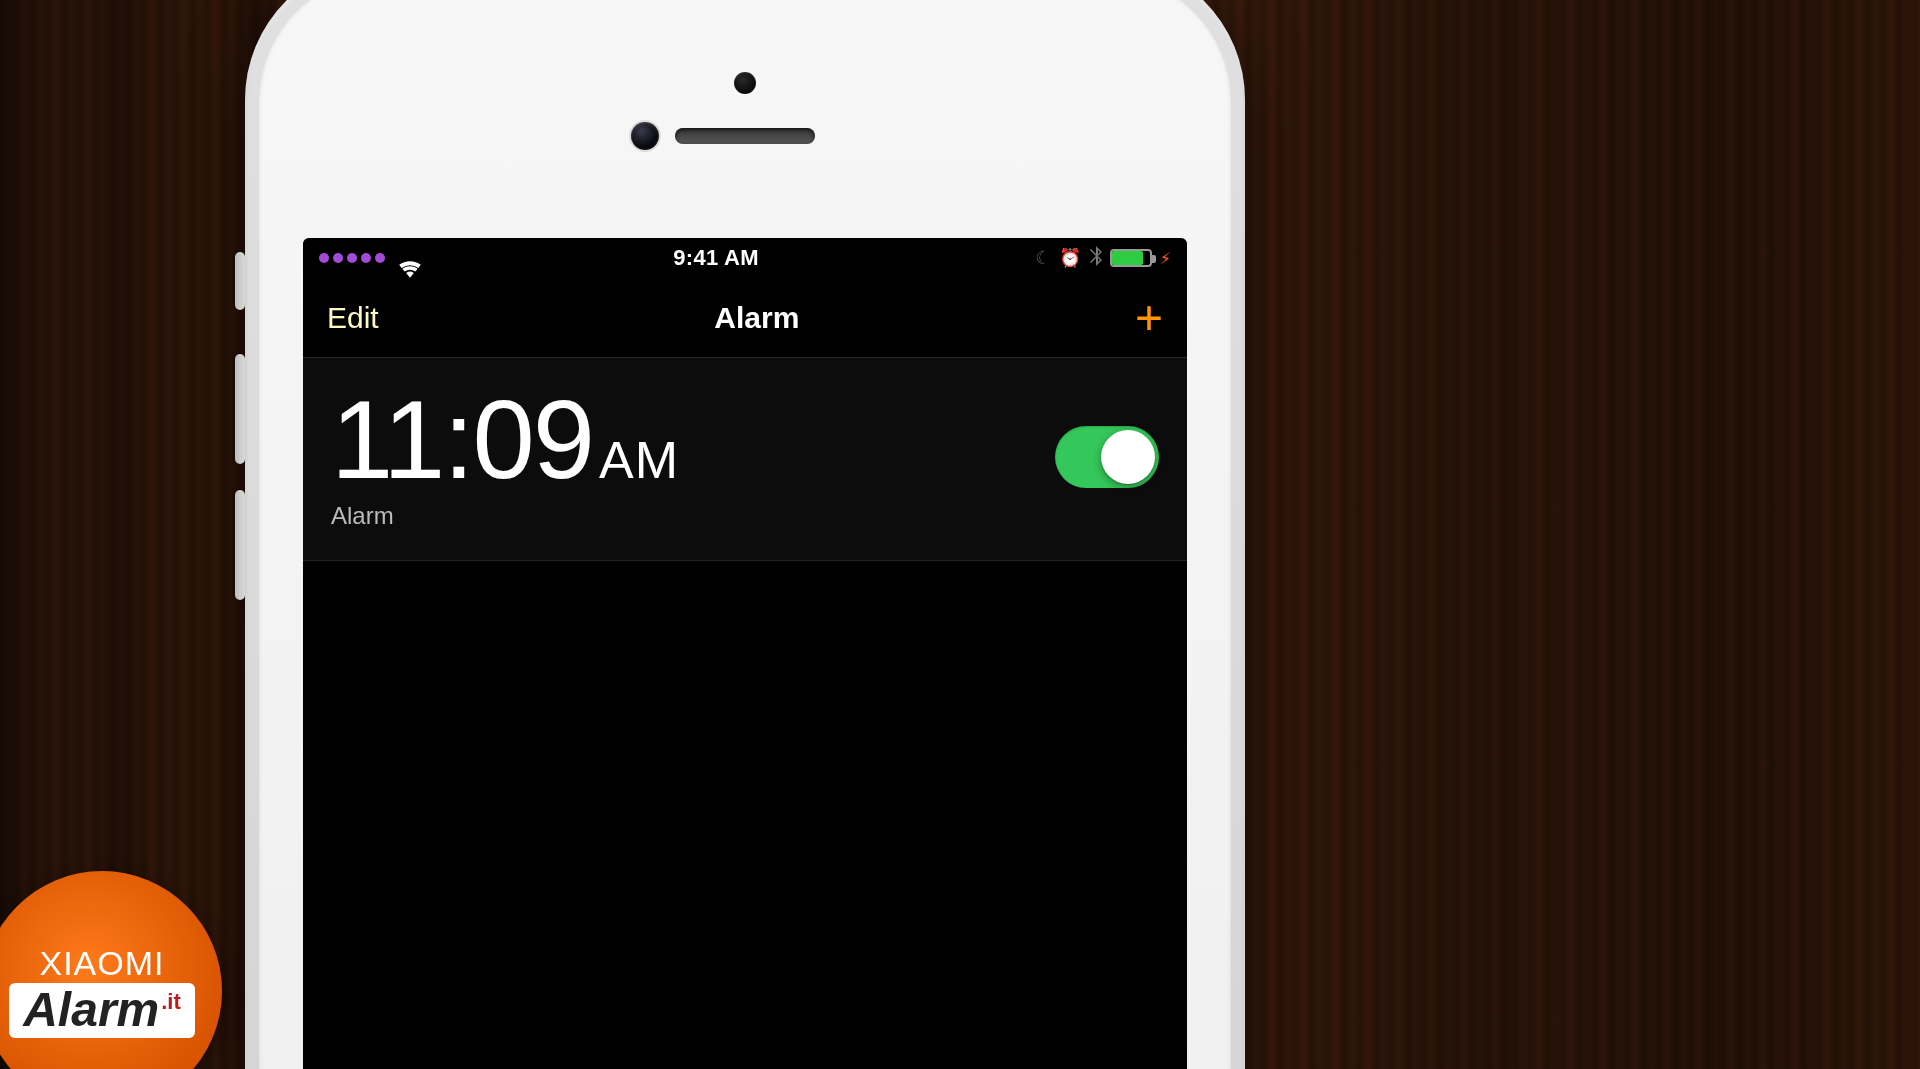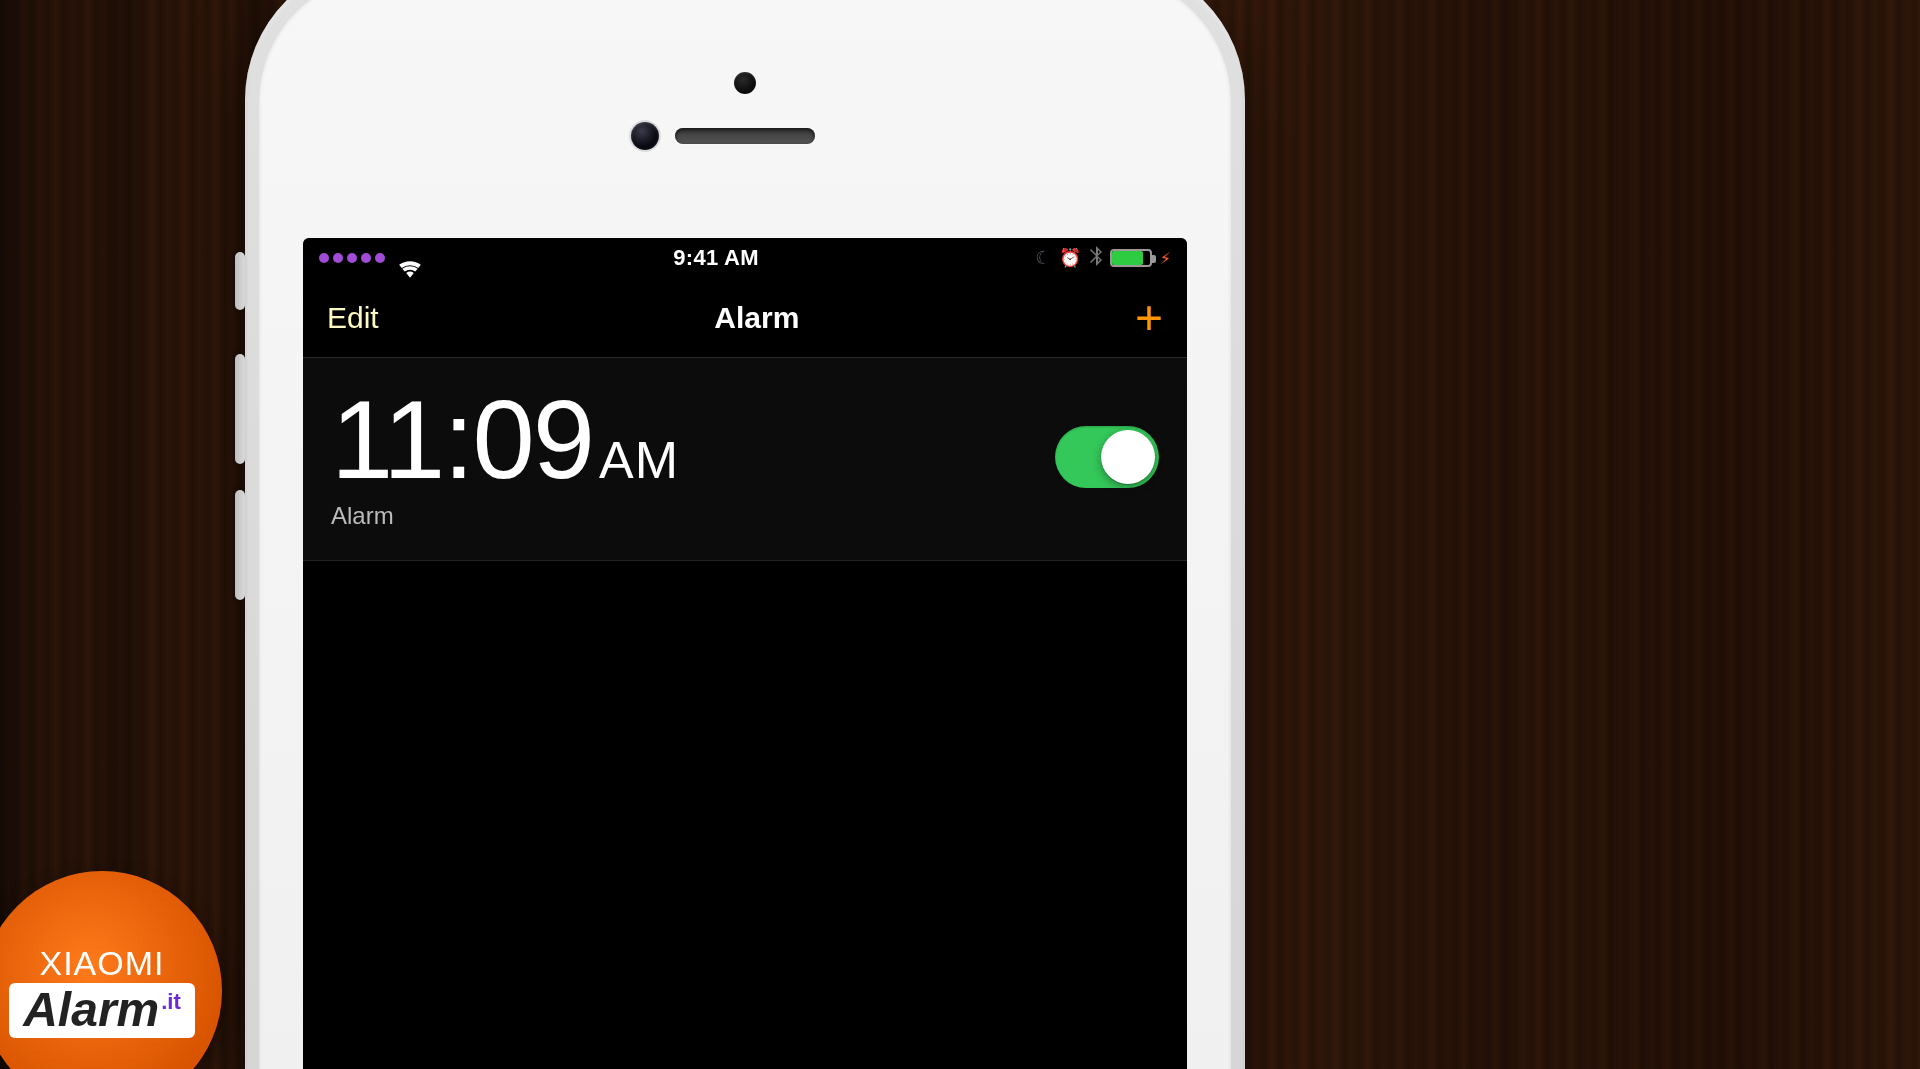--- a/index.html
+++ b/index.html
@@ -182,21 +182,21 @@
       height: 240px;
       background: radial-gradient(circle at 45% 40%, #ff7a1a, #d85400 70%);
       border-radius: 50%;
       display:flex; flex-direction:column; align-items:center; justify-content:center;
       color:#fff;
       box-shadow: 0 8px 20px rgba(0,0,0,0.45);
       transform: translate(12px, 12px);
     }
     .wm .l1 { font-size: 34px; font-weight: 400; letter-spacing: 1px; }
     .wm .l2 { font-size: 48px; font-weight: 700; font-style: italic; background:#fff; color:#222; padding:2px 14px; border-radius:6px; line-height:1.05; }
-    .wm .l2 .it { font-size:22px; font-style:normal; color:#6d28d9; vertical-align: super; margin-left:2px;}
+    .wm .l2 .it { font-size:22px; font-style:normal; color:#b91c1c; vertical-align: super; margin-left:2px;}
     .right-crop {
       position:absolute; right:0; top:0; bottom:0; width:405px;
       background:
         repeating-linear-gradient(90deg,#3a2818 0px,#4a3220 8px,#3e2a1c 16px,#523824 24px,#3a2818 32px),
         linear-gradient(90deg,#4a3422,#3e2a1c 50%,#523824);
       background-blend-mode: overlay;
     }
   </style>
 </head>
 <body>

